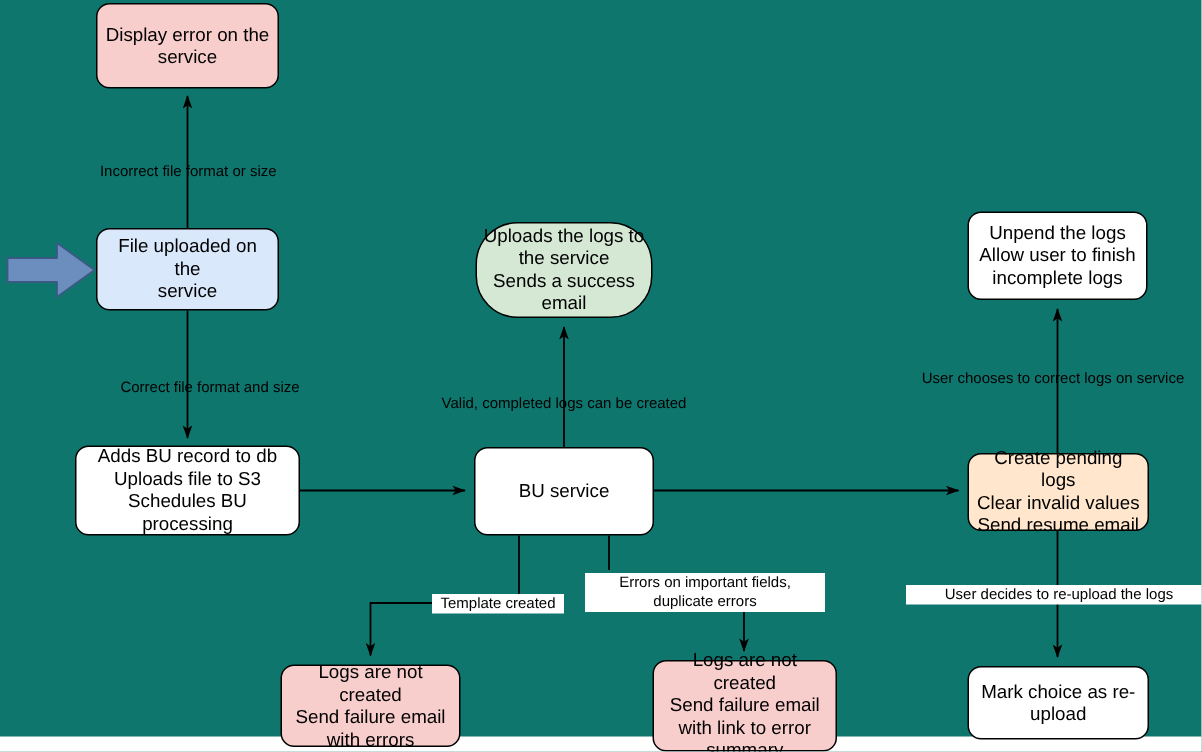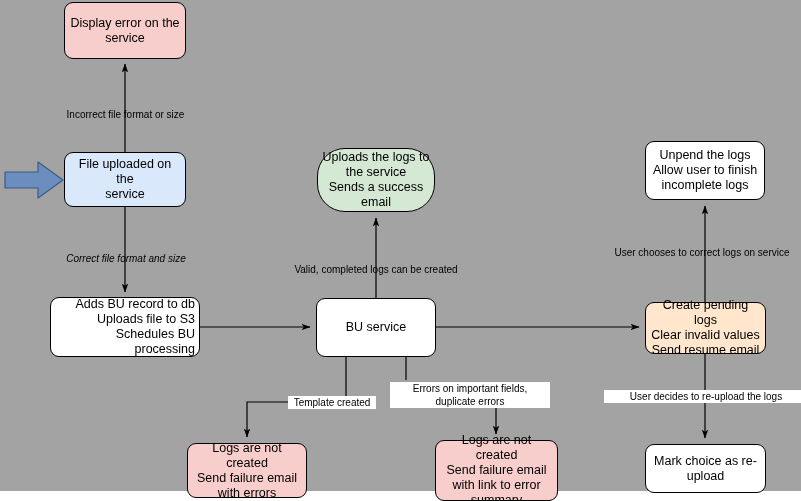--- a/index.html
+++ b/index.html
@@ -10,21 +10,21 @@
   body {
     width: 801px;
     height: 501px;
     font-family: "Liberation Sans", sans-serif;
     overflow: hidden;
   }
   #canvas {
     position: relative;
     width: 801px;
     height: 491px;
-    background: #a3a3a3;
+    background: #0f766e;
   }
   svg#wires {
     position: absolute;
     left: 0;
     top: 0;
     width: 801px;
     height: 501px;
   }
   .node {
     position: absolute;
@@ -87,21 +87,21 @@
 
     <path d="M5,172 L38,172 L38,162 L63,180 L38,198 L38,188 L5,188 Z" fill="#6c8ebf" stroke="#3a5a84" stroke-width="1.2" stroke-linejoin="round"></path>
   </svg>
 
   <div class="node" style="left:64px;  top:2px;   width:122px; height:57px; background:#f8cecc;">Display error on the
 service</div>
 
   <div class="node" style="left:64px;  top:152px; width:122px; height:55px; background:#dae8fc;">File uploaded on the
 service</div>
 
-  <div class="node" style="left:50px;  top:297px; width:150px; height:60px; background:#ffffff;text-align:right;">Adds BU record to db
+  <div class="node" style="left:50px;  top:297px; width:150px; height:60px; background:#ffffff;">Adds BU record to db
 Uploads file to S3
 Schedules BU processing</div>
 
   <div class="node" style="left:317px; top:148px; width:118px; height:64px; background:#d5e8d4;border-radius:28px;">Uploads the logs to
 the service
 Sends a success
 email</div>
 
   <div class="node" style="left:645px; top:141px; width:120px; height:59px; background:#ffffff;">Unpend the logs
 Allow user to finish
@@ -120,21 +120,21 @@
   <div class="node" style="left:435px; top:440px; width:123px; height:61px; background:#f8cecc;">Logs are not created
 Send failure email
 with link to error
 summary</div>
 
   <div class="node" style="left:645px; top:444px; width:121px; height:49px; background:#ffffff;">Mark choice as re-
 upload</div>
 
   <div class="edge-label" style="left:43px;  top:108px; width:165px;">Incorrect file format or size</div>
 
-  <div class="edge-label" style="left:45px;  top:252px; width:162px;font-style:italic;">Correct file format and size</div>
+  <div class="edge-label" style="left:59px;  top:252px; width:162px;">Correct file format and size</div>
 
   <div class="edge-label" style="left:266px; top:263px; width:220px;">Valid, completed logs can be created</div>
 
 
   <div class="edge-label" style="left:597px; top:246px; width:210px;">User chooses to correct logs on service</div>
 
   <div class="edge-label" style="left:604px; top:390px; width:204px; background:#ffffff;">User decides to re-upload the logs</div>
 
   <div class="edge-label" style="left:288px; top:396px; width:88px; background:#ffffff;">Template created</div>
 

